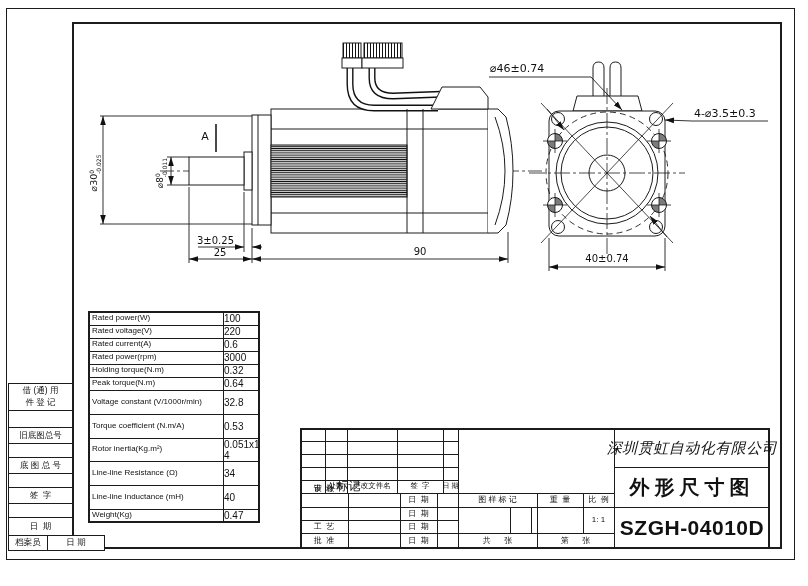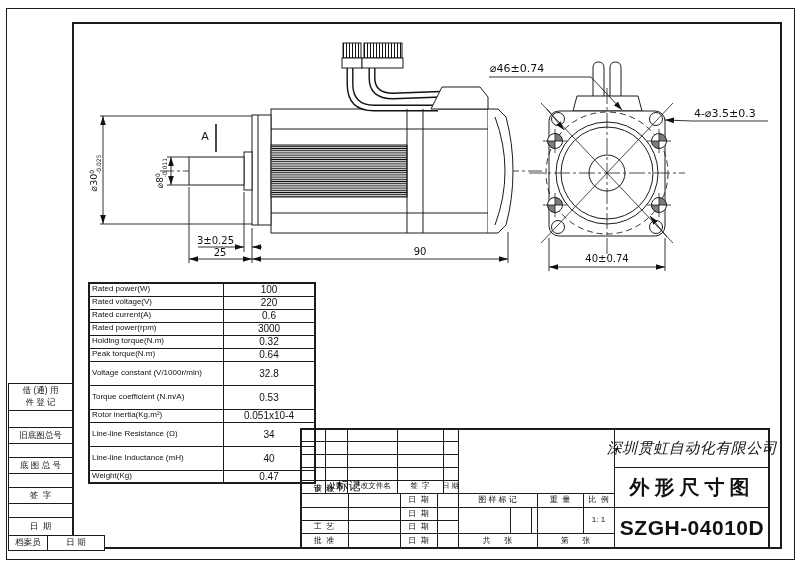--- a/index.html
+++ b/index.html
@@ -10,25 +10,25 @@
        text-align:center;white-space:pre;font-size:8px;color:#111;line-height:1.15;}
   .cell{position:absolute;border:1px solid #1c1c1c;box-sizing:border-box;display:flex;
         flex-direction:column;align-items:center;justify-content:center;text-align:center;
         white-space:pre;font-size:8.5px;background:#fff;}
   #outer-border{position:absolute;left:6px;top:8px;width:789px;height:552px;
         border:1px solid #1c1c1c;box-sizing:border-box;}
   #inner-frame{position:absolute;left:72px;top:22px;width:710px;height:527px;
         border:2px solid #1c1c1c;box-sizing:border-box;}
   #tb-outline{position:absolute;left:300px;top:428px;width:470px;height:121px;
         border:2px solid #1c1c1c;box-sizing:border-box;}
-  #spec{position:absolute;left:88px;top:282px;border-collapse:collapse;
-        border:2px solid #1c1c1c;table-layout:fixed;width:228px;background:#fff;}
+  #spec{position:absolute;left:88px;top:311px;border-collapse:collapse;
+        border:2px solid #1c1c1c;table-layout:fixed;width:172px;background:#fff;}
   #spec td{border:1px solid #1c1c1c;overflow:hidden;}
   #spec td.lbl{width:130px;font-size:8px;padding:0 1px 0 2px;line-height:1.1;}
-  #spec td.val{font-size:10px;text-align:center;padding:0;}
+  #spec td.val{font-size:10px;text-align:left;padding:0;}
   #spec tr.s{height:13px;} #spec tr.m{height:24px;}
   svg text{font-family:"DejaVu Sans","Liberation Sans",sans-serif;fill:#111;}
   .company{font-size:15px;letter-spacing:.5px;font-style:italic;}
   .dtitle{font-size:20px;letter-spacing:5px;}
   .model{font-size:21px;font-weight:600;letter-spacing:.5px;font-family:"Liberation Sans",sans-serif;}
 </style>
 </head>
 <body>
 
 <div id="outer-border"></div>

